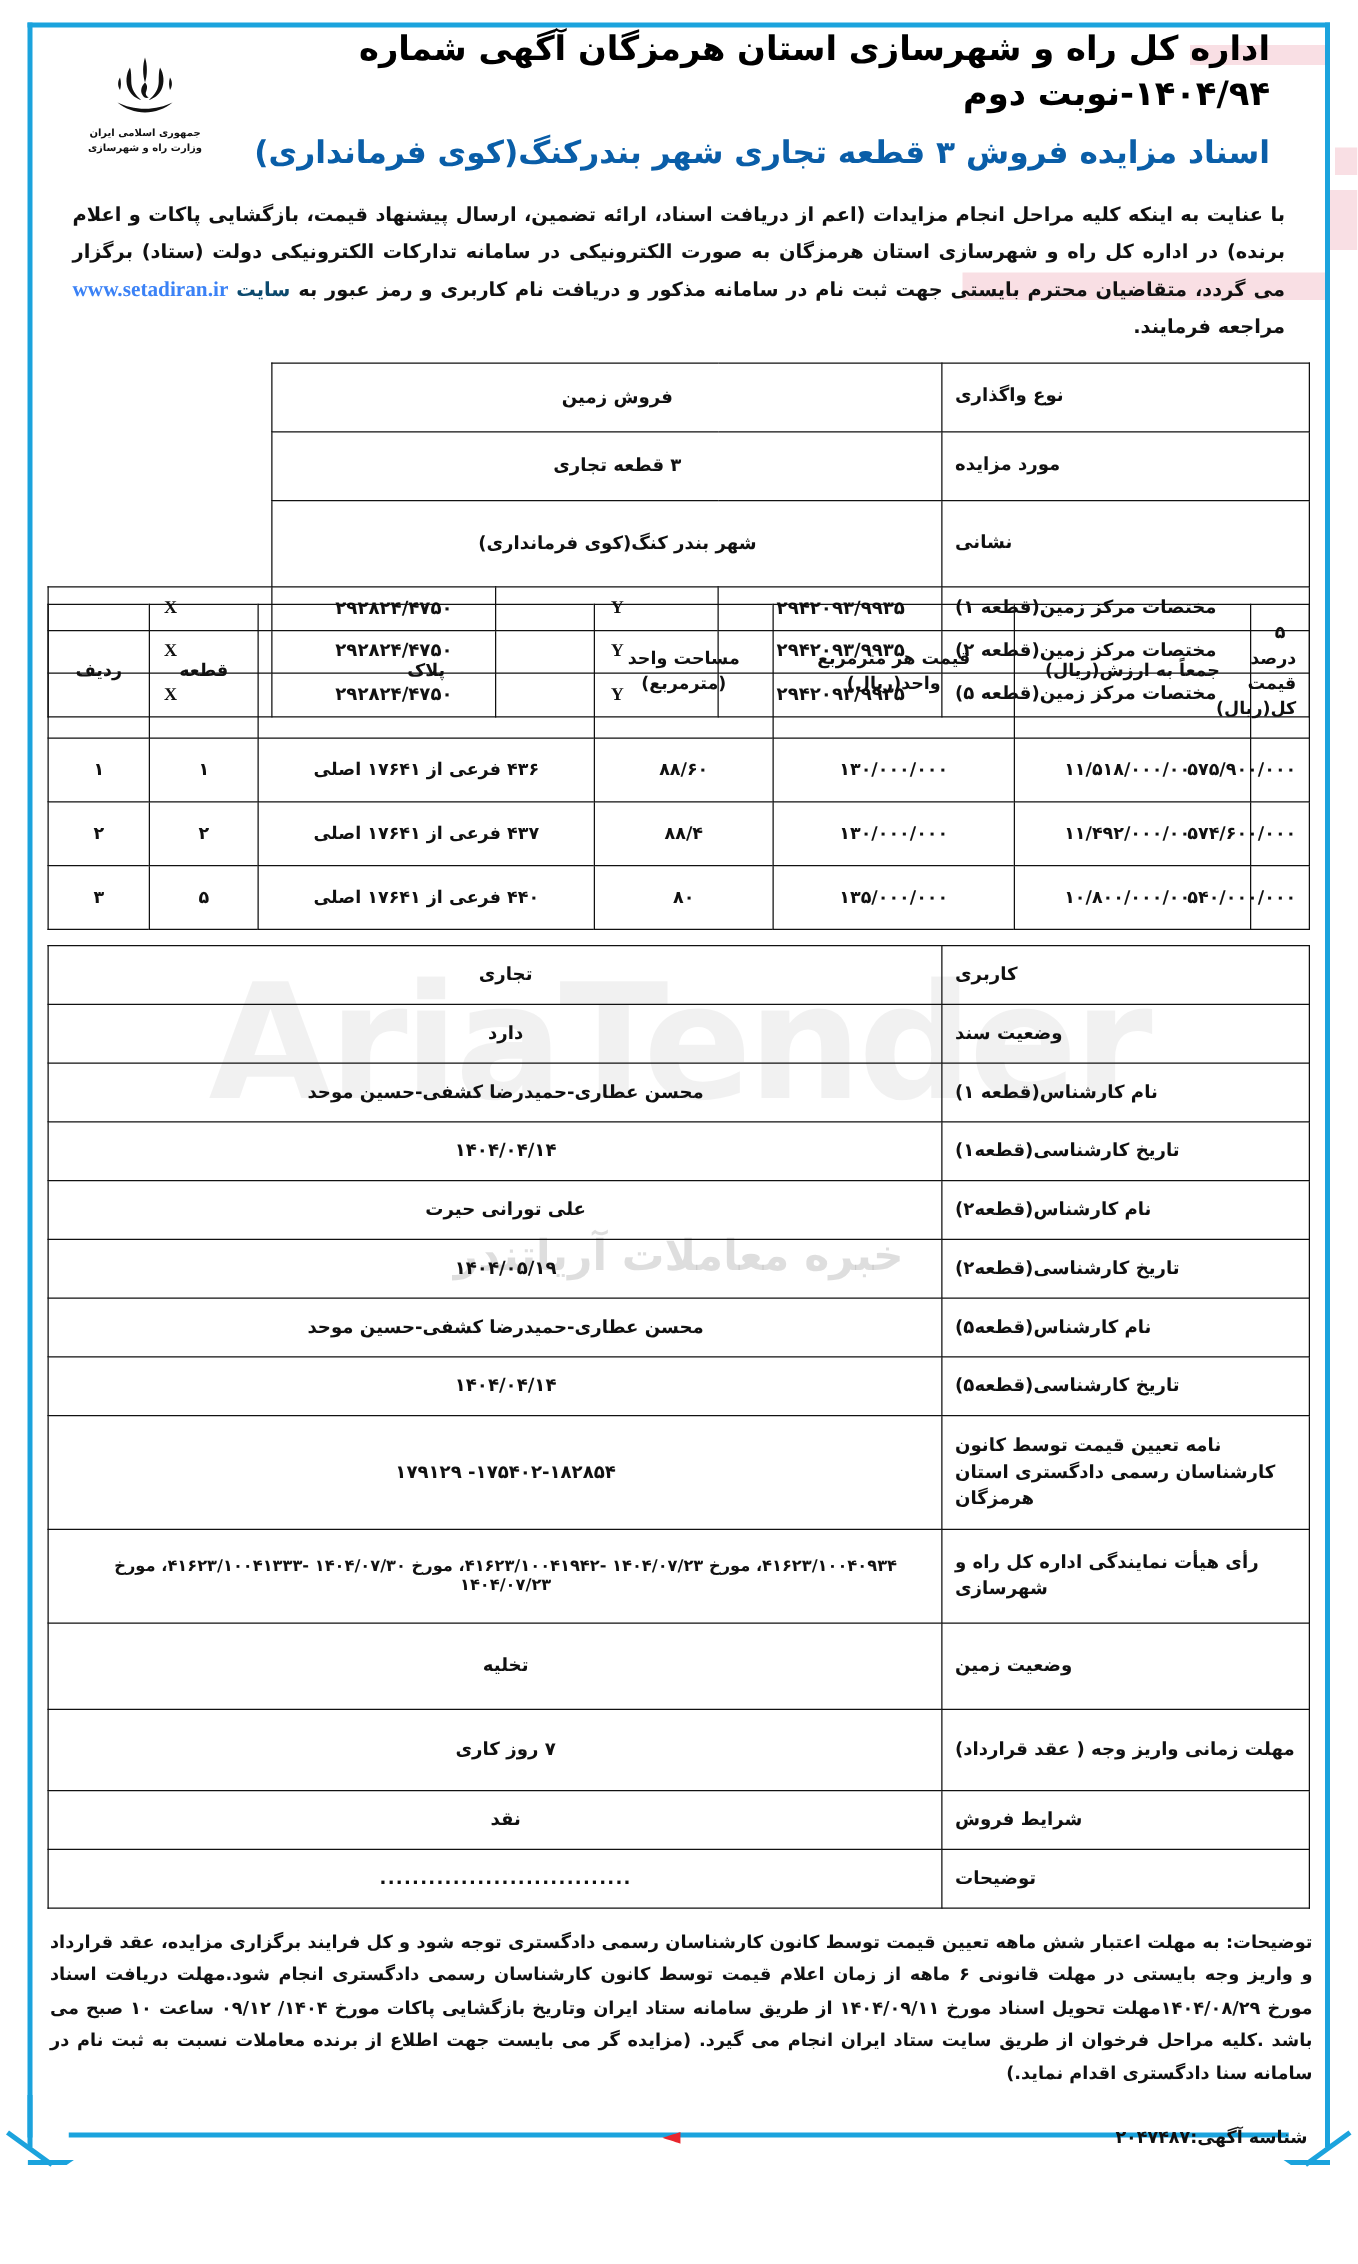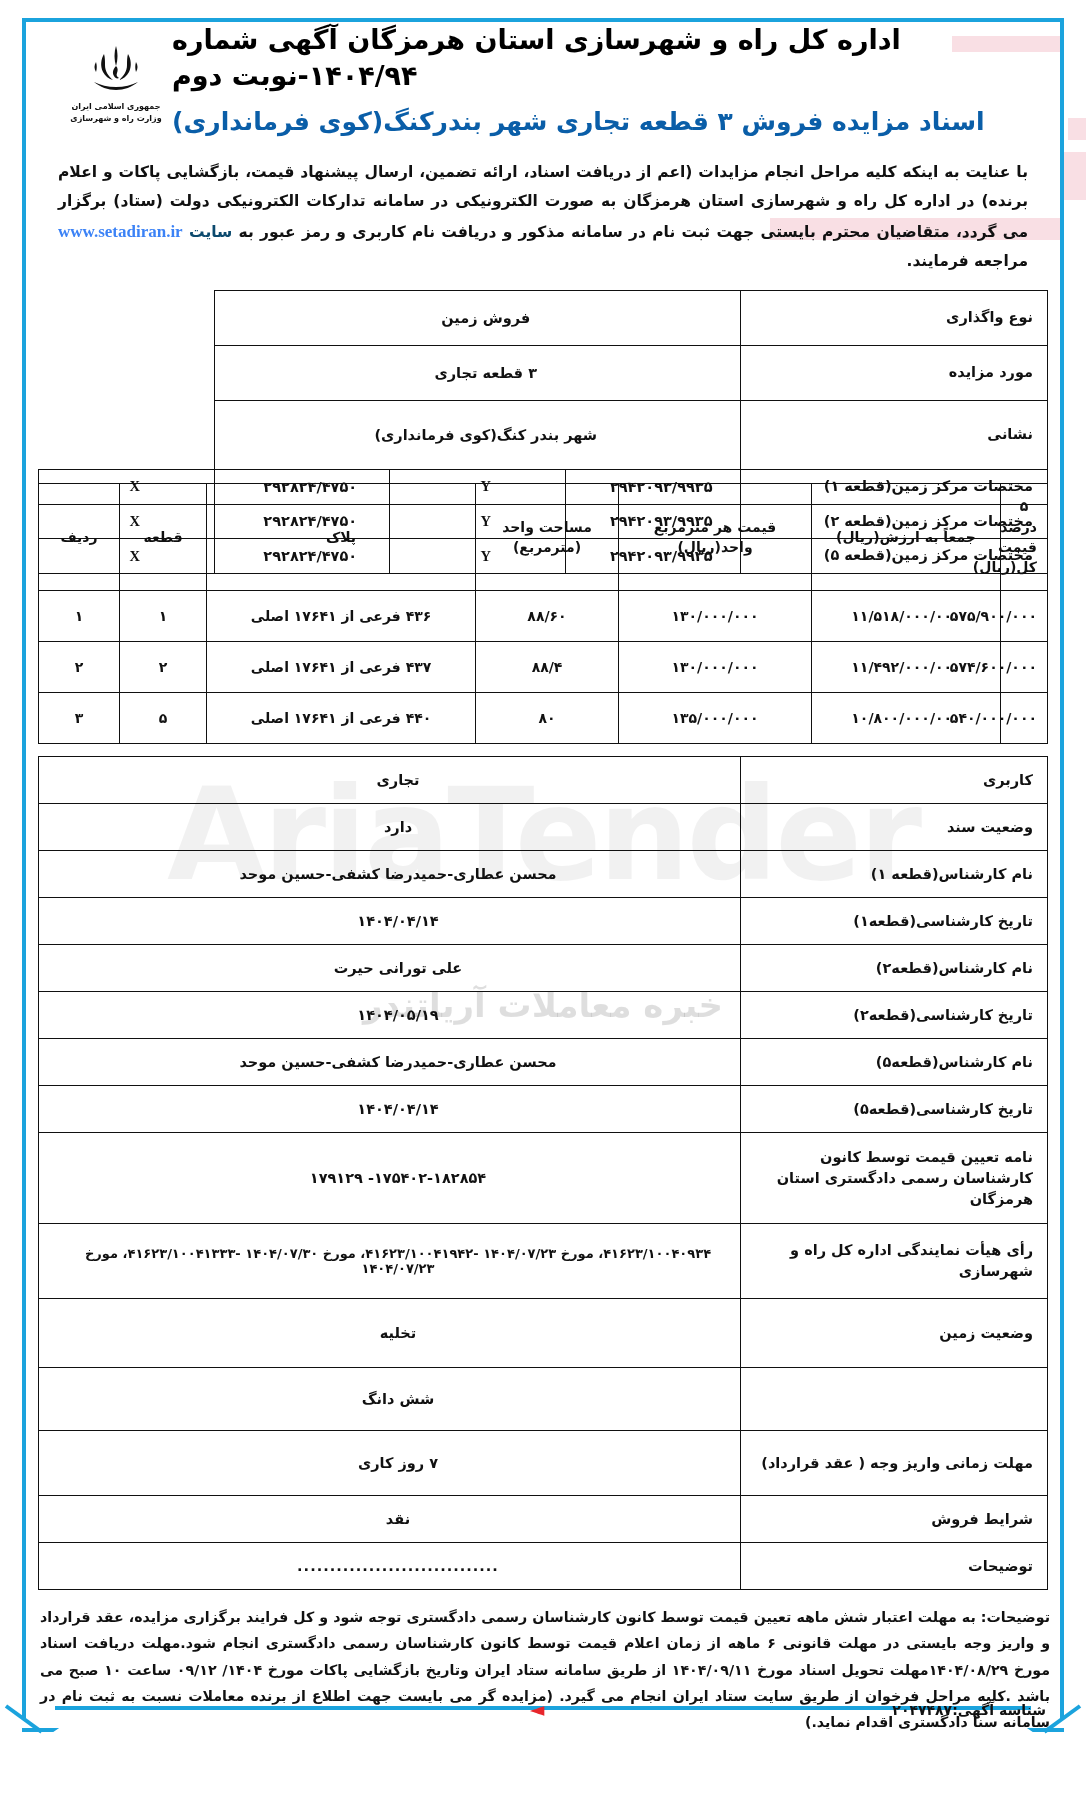--- a/index.html
+++ b/index.html
@@ -119,21 +119,21 @@
     padding-top: 4px;
   }
   .emblem svg { display: block; margin: 0 auto; }
   .emblem-sub {
     font-size: 8px;
     line-height: 1.25;
     color: #111;
     margin-top: 2px;
     font-weight: bold;
   }
-  .header-titles { flex: 1 1 auto; text-align: left; }
+  .header-titles { flex: 1 1 auto; text-align: right; }
   .title-main {
     font-size: 27px;
     font-weight: bold;
     color: #000;
     line-height: 1.35;
     letter-spacing: -0.3px;
   }
   .title-sub {
     font-size: 25px;
     font-weight: bold;
@@ -181,22 +181,22 @@
     border: 1.6px solid #111;
     padding: 6px 10px;
     font-size: 14.5px;
     font-weight: bold;
     color: #111;
     text-align: center;
     vertical-align: middle;
     background: transparent;
   }
   .tbl .lbl {
-    text-align: right;
-    padding-right: 14px;
+    text-align: left;
+    padding-right: 1px;
     width: 282px;
     line-height: 1.5;
   }
   .tbl .val { text-align: center; padding-left: 27px; }
 
   .h-tall   { height: 42px; }
   .h-xtall  { height: 56px; }
 
   .coord-x  { font-family: "Liberation Serif", serif; font-size: 16px; }
   .coord-y  { font-family: "Liberation Serif", serif; font-size: 16px; width: 42px; }
@@ -492,24 +492,20 @@
       </tr>
       <tr>
         <td class="lbl" style="height:62px">رأی هیأت نمایندگی اداره کل راه و شهرسازی</td>
         <td class="val" style="font-size:13px">۴۱۶۲۳/۱۰۰۴۰۹۳۴، مورخ ۱۴۰۴/۰۷/۲۳ -۴۱۶۲۳/۱۰۰۴۱۹۴۲، مورخ ۱۴۰۴/۰۷/۳۰ -۴۱۶۲۳/۱۰۰۴۱۳۳۳، مورخ ۱۴۰۴/۰۷/۲۳</td>
       </tr>
       <tr>
         <td class="lbl" style="height:56px">وضعیت زمین</td>
         <td class="val">تخلیه</td>
       </tr>
       <tr>
-        <td class="lbl" style="height:50px"></td>
-        <td class="val">شش دانگ</td>
-      </tr>
-      <tr>
         <td class="lbl" style="height:52px">مهلت زمانی واریز وجه ( عقد قرارداد)</td>
         <td class="val">۷ روز کاری</td>
       </tr>
       <tr>
         <td class="lbl">شرایط فروش</td>
         <td class="val">نقد</td>
       </tr>
       <tr>
         <td class="lbl">توضیحات</td>
         <td class="val dots">...............................</td>

